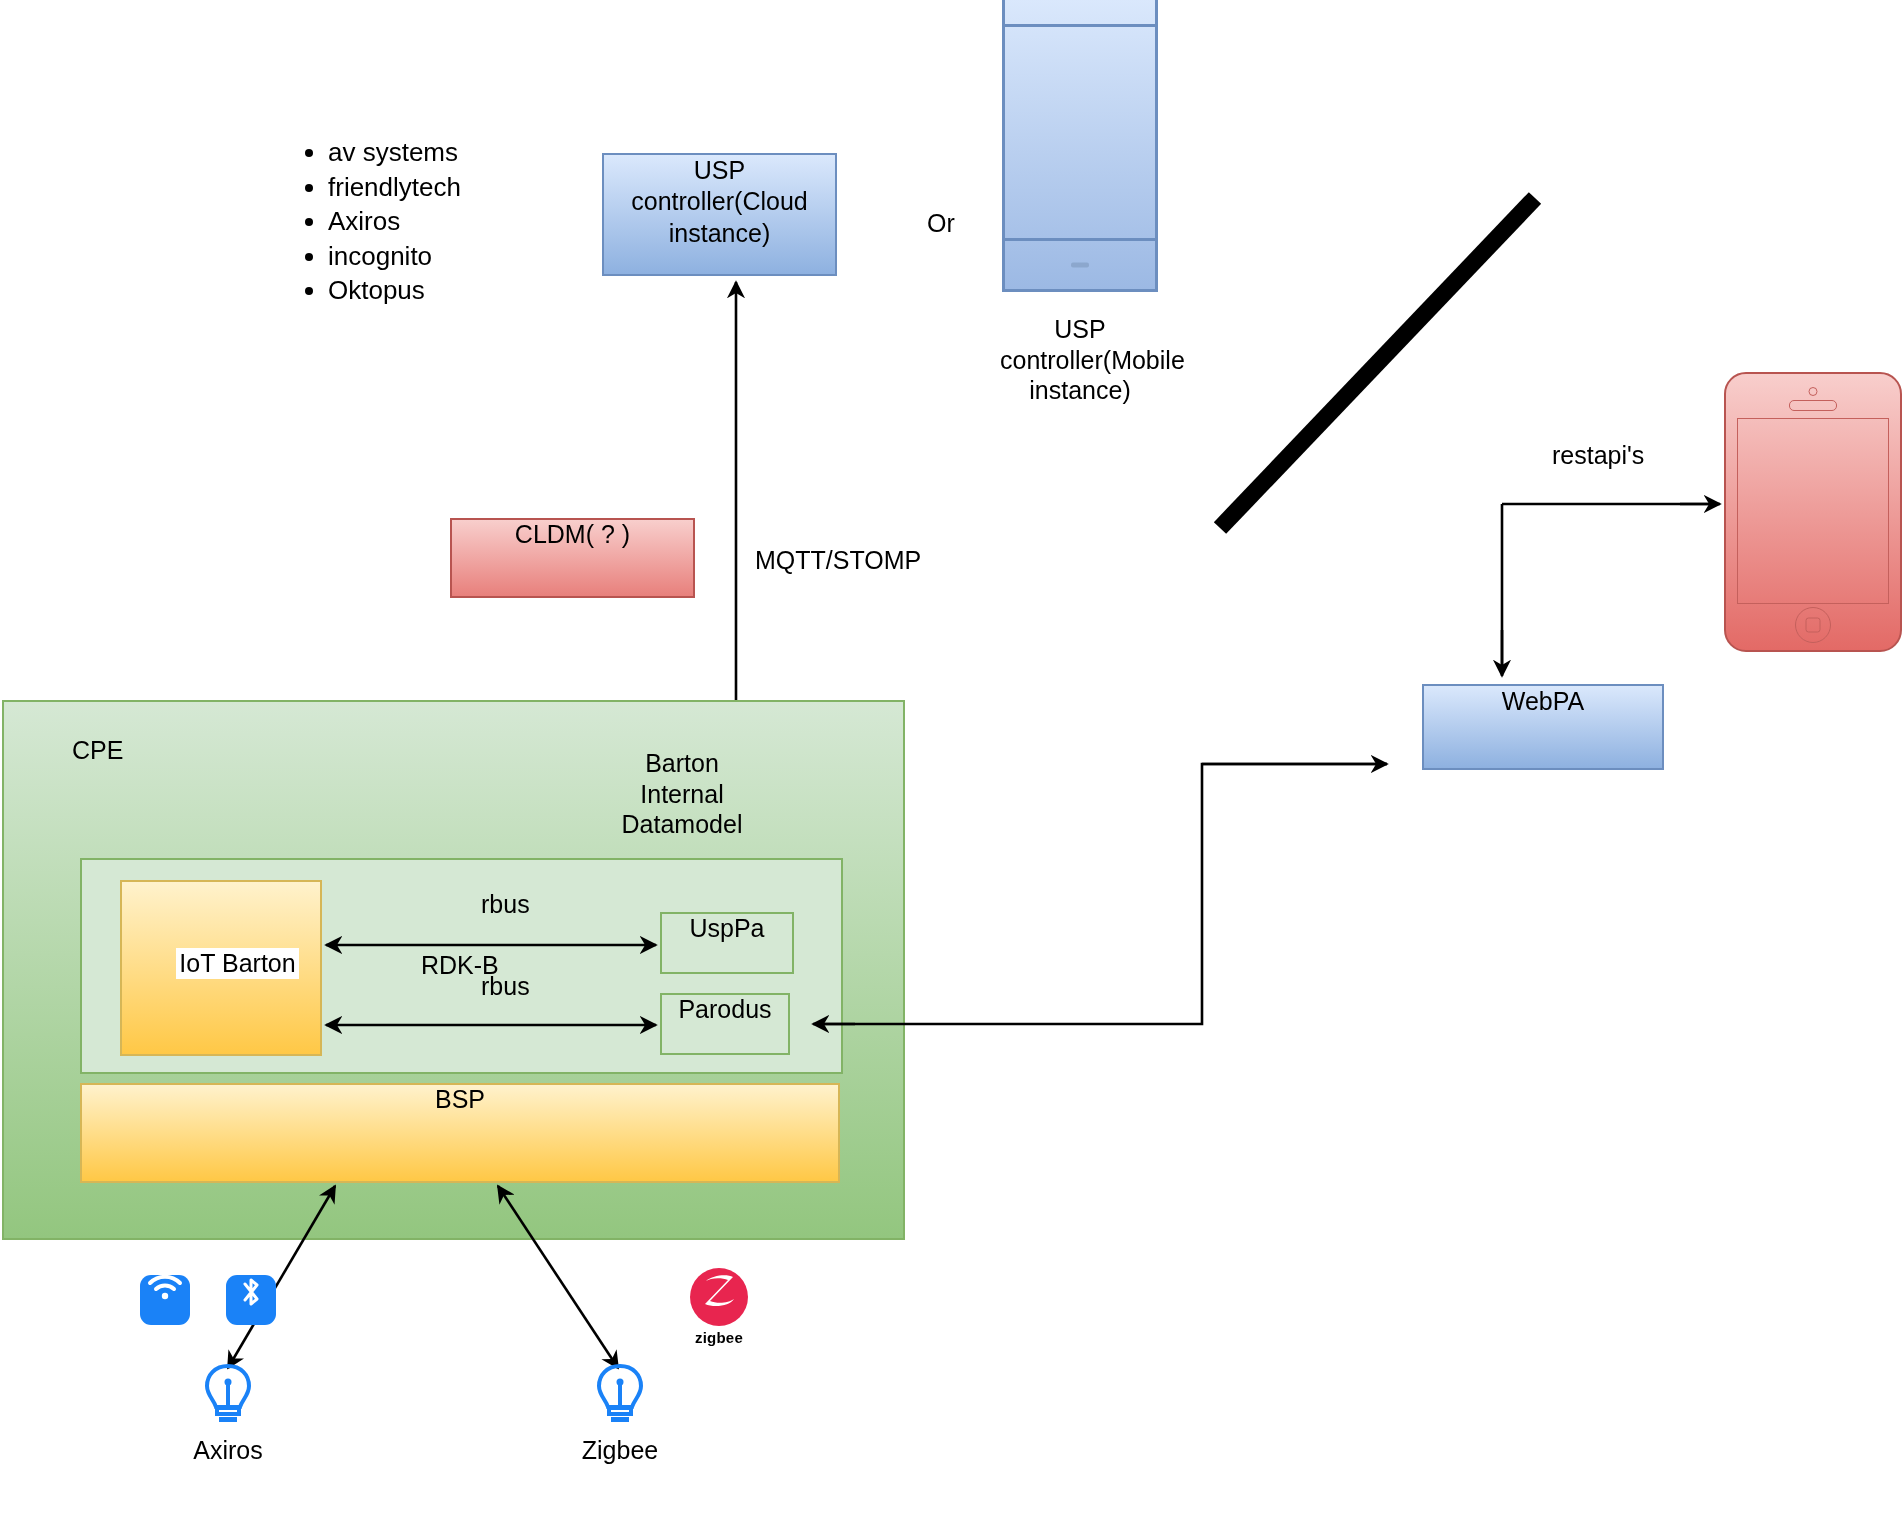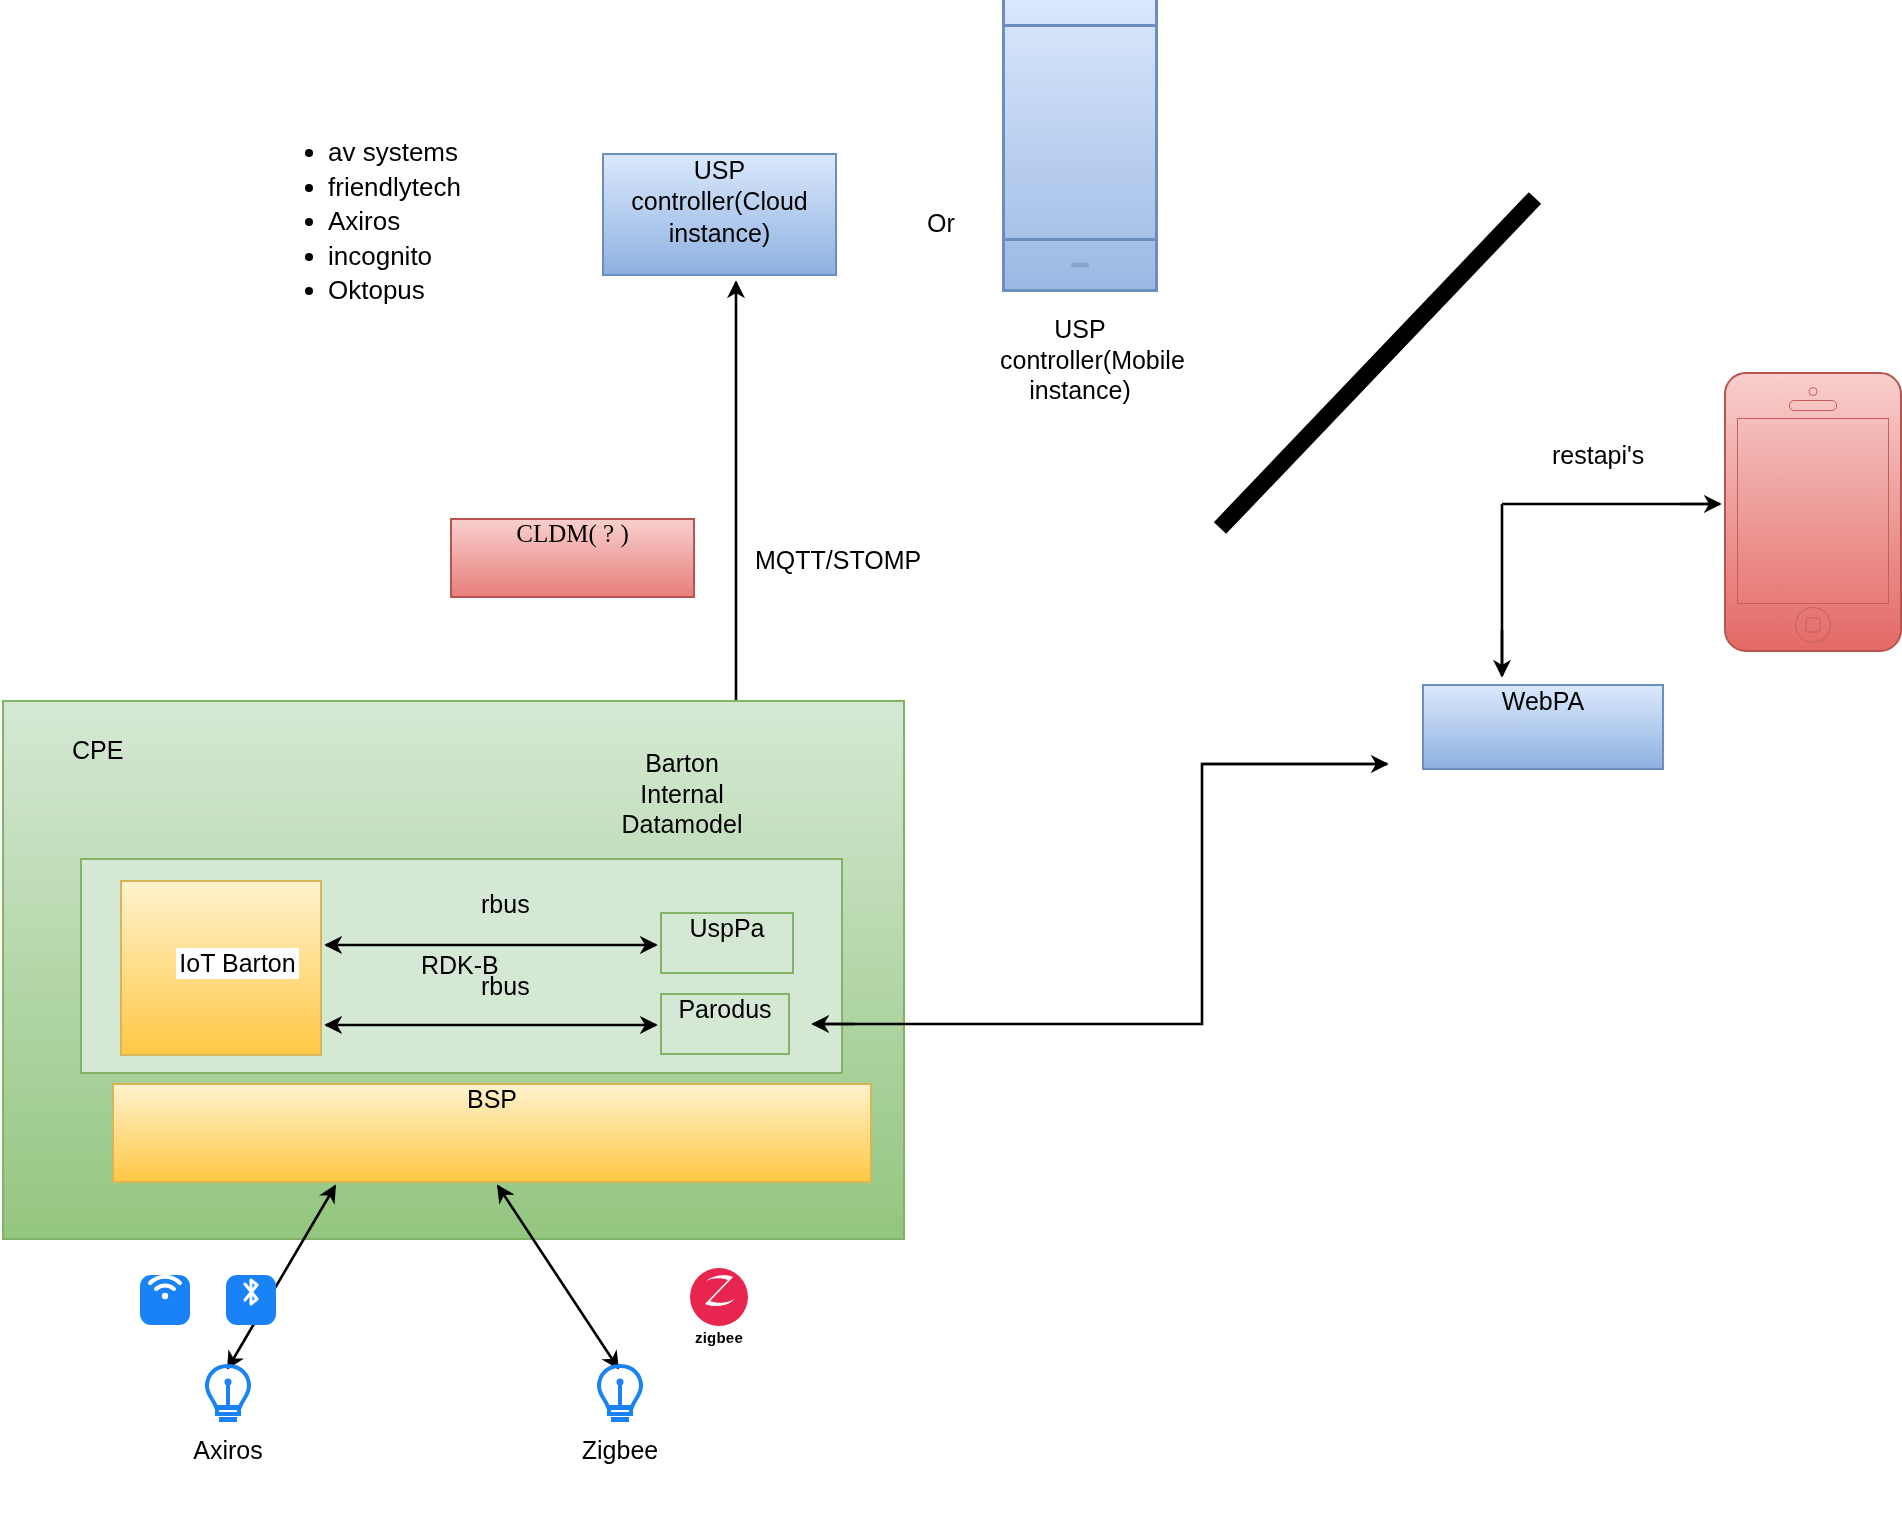--- a/index.html
+++ b/index.html
@@ -9,21 +9,21 @@
   .ctr{display:flex;align-items:flex-start;justify-content:center;text-align:center;}
 
   
   .box-blue{
     background:linear-gradient(to bottom,#dae8fc 0%,#8eb1e0 100%);
     border:2px solid #6c8ebf;box-sizing:border-box;
     font-size:25px;line-height:1.25;
   }
   .box-red{
     background:linear-gradient(to bottom,#f8cecc 0%,#e8807c 100%);
-    border:2px solid #b85450;box-sizing:border-box;font-size:25px;font-family:Liberation Serif, serif;
+    border:2px solid #b85450;box-sizing:border-box;font-size:25px;
   }
   .cpe-box{
     background:linear-gradient(to bottom,#d5e8d4 0%,#93c67f 100%);
     border:2px solid #82b366;box-sizing:border-box;
   }
   .rdkb-box{
     background:#d5e8d4;border:2px solid #82b366;box-sizing:border-box;
   }
   .green-sub{
     background:#d5e8d4;border:2px solid #82b366;box-sizing:border-box;
@@ -154,21 +154,21 @@
 <svg class="abs" style="left:318px;top:925px;" width="350" height="40">
   <line x1="8" y1="20" x2="338" y2="20" stroke="#000" stroke-width="2.6" marker-start="url(#ah)" marker-end="url(#ah)"></line>
 </svg>
 <div class="abs label" style="left:481px;top:889px;">rbus</div>
 
 <svg class="abs" style="left:318px;top:1006px;" width="350" height="40">
   <line x1="8" y1="19" x2="338" y2="19" stroke="#000" stroke-width="2.6" marker-start="url(#ah)" marker-end="url(#ah)"></line>
 </svg>
 <div class="abs label" style="left:481px;top:971px;">rbus</div>
 
-<div class="abs orange-box ctr" style="left:80px;top:1083px;width:760px;height:100px;margin-left:32px;">
+<div class="abs orange-box ctr" style="left:80px;top:1083px;width:760px;height:100px;">
   <span>BSP</span>
 </div>
 
 <svg class="abs" style="left:795px;top:740px;" width="600" height="300">
   <path d="M 592 24 L 407 24 L 407 284 L 20 284" fill="none" stroke="#000" stroke-width="2.6"></path>
   <path d="M 592 24 L 407 24" fill="none" stroke="#000" stroke-width="2.6" marker-start="url(#ah)"></path>
   <line x1="60" y1="284" x2="18" y2="284" stroke="#000" stroke-width="2.6" marker-end="url(#ah)"></line>
 </svg>
 
 <div class="abs box-blue ctr" style="left:1382px;top:684px;width:242px;height:86px;margin-left:40px;">

